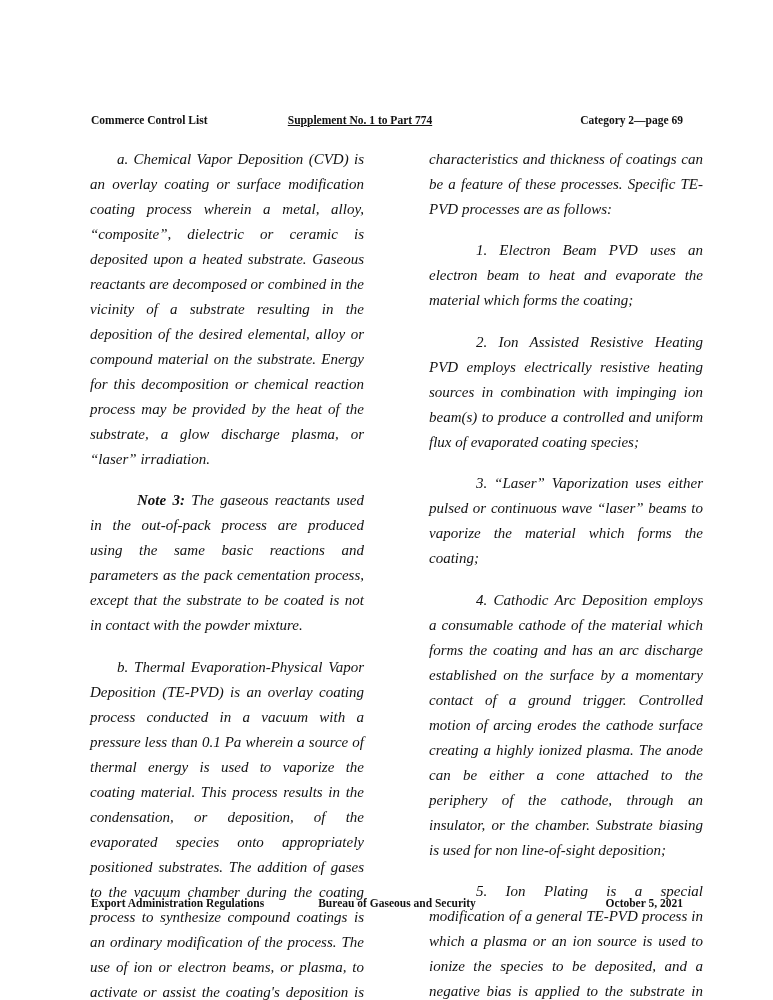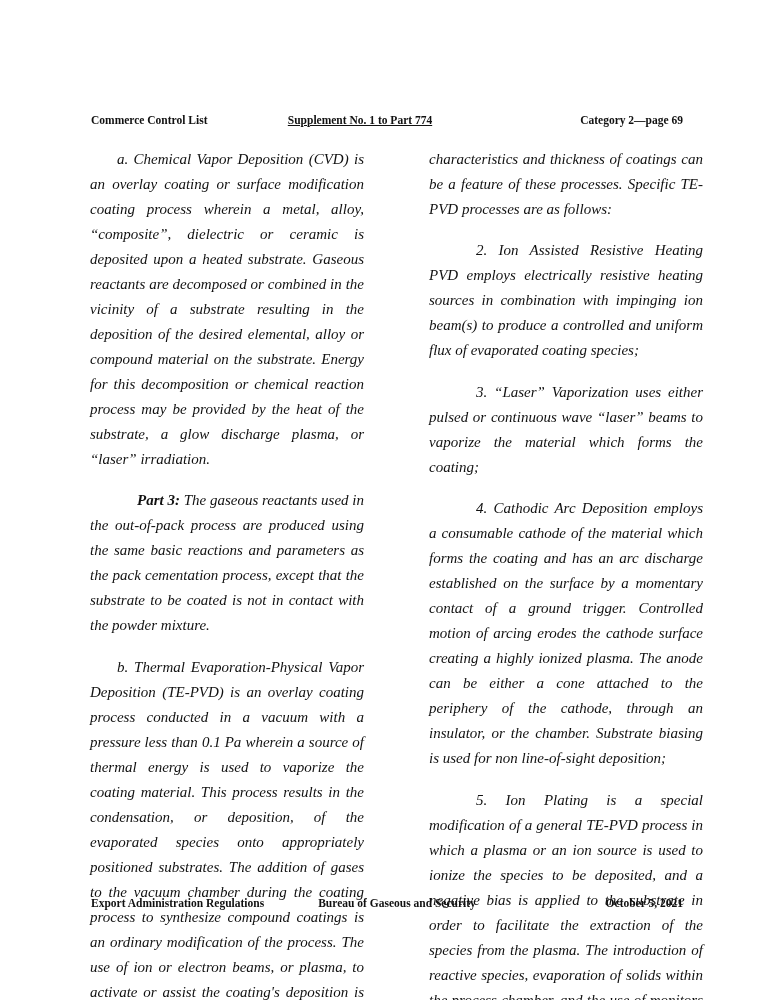--- a/index.html
+++ b/index.html
@@ -27,26 +27,27 @@
 <body>
 
 <div class="hdr">
   <span>Commerce Control List</span>
   <span class="mid">Supplement No. 1 to Part 774</span>
   <span>Category 2—page 69</span>
 </div>
 
 <div class="col left">
   <p class="ind1">a. Chemical Vapor Deposition (CVD) is an overlay coating or surface modification coating process wherein a metal, alloy, “composite”, dielectric or ceramic is deposited upon a heated substrate.  Gaseous reactants are decomposed or combined in the vicinity of a substrate resulting in the deposition of the desired elemental, alloy or compound material on the substrate. Energy for this decomposition or chemical reaction process may be provided by the heat of the substrate, a glow discharge plasma, or “laser” irradiation.</p>
-  <p class="ind2"><b>Part 3:</b><span> The gaseous reactants used in the out-of-pack process are produced using the same basic reactions and parameters as the pack cementation process, except that the substrate to be coated is not in contact with the powder mixture.</span></p>
+  <p class="ind2"><b>Note 3:</b><span> The gaseous reactants used in the out-of-pack process are produced using the same basic reactions and parameters as the pack cementation process, except that the substrate to be coated is not in contact with the powder mixture.</span></p>
   <p class="ind1">b. Thermal Evaporation-Physical Vapor Deposition (TE-PVD) is an overlay coating process conducted in a vacuum with a pressure less than 0.1 Pa wherein a source of thermal energy is used to vaporize the coating material. This process results in the condensation, or deposition, of the evaporated species onto appropriately positioned substrates.  The addition of gases to the vacuum chamber during the coating process to synthesize compound coatings is an ordinary modification of the process.  The use of ion or electron beams, or plasma, to activate or assist the coating's deposition is also a common modification in this technique.  The use of monitors to provide in-process measurement of optical</p>
 </div>
 
 <div class="col right">
   <p class="noind">characteristics and thickness of coatings can be a feature of these processes.  Specific TE-PVD processes are as follows:</p>
+  <p class="ind2">1. Electron Beam PVD uses an electron beam to heat and evaporate the material which forms the coating;</p>
   <p class="ind2">2. Ion Assisted Resistive Heating PVD employs electrically resistive heating sources in combination with impinging ion beam(s) to produce a controlled and uniform flux of evaporated coating species;</p>
   <p class="ind2">3. “Laser” Vaporization uses either pulsed or continuous wave “laser” beams to vaporize the material which forms the coating;</p>
   <p class="ind2">4. Cathodic Arc Deposition employs a consumable cathode of the material which forms the coating and has an arc discharge established on the surface by a momentary contact of a ground trigger.  Controlled motion of arcing erodes the cathode surface creating a highly ionized plasma.  The anode can be either a cone attached to the periphery of the cathode, through an insulator, or the chamber.  Substrate biasing is used for non line-of-sight deposition;</p>
   <p class="ind2">5. Ion Plating is a special modification of a general TE-PVD process in which a plasma or an ion source is used to ionize the species to be deposited, and a negative bias is applied to the substrate in order to facilitate the extraction of the species from the plasma.  The introduction of reactive species, evaporation of solids within the process chamber, and the use of monitors to provide in-process measurement of optical characteristics and thicknesses of coatings are ordinary modifications of the process.</p>
 </div>
 
 <div class="ftr">
   <span>Export Administration Regulations</span>
   <span class="mid">Bureau of Gaseous and Security</span>
   <span>October 5, 2021</span>

